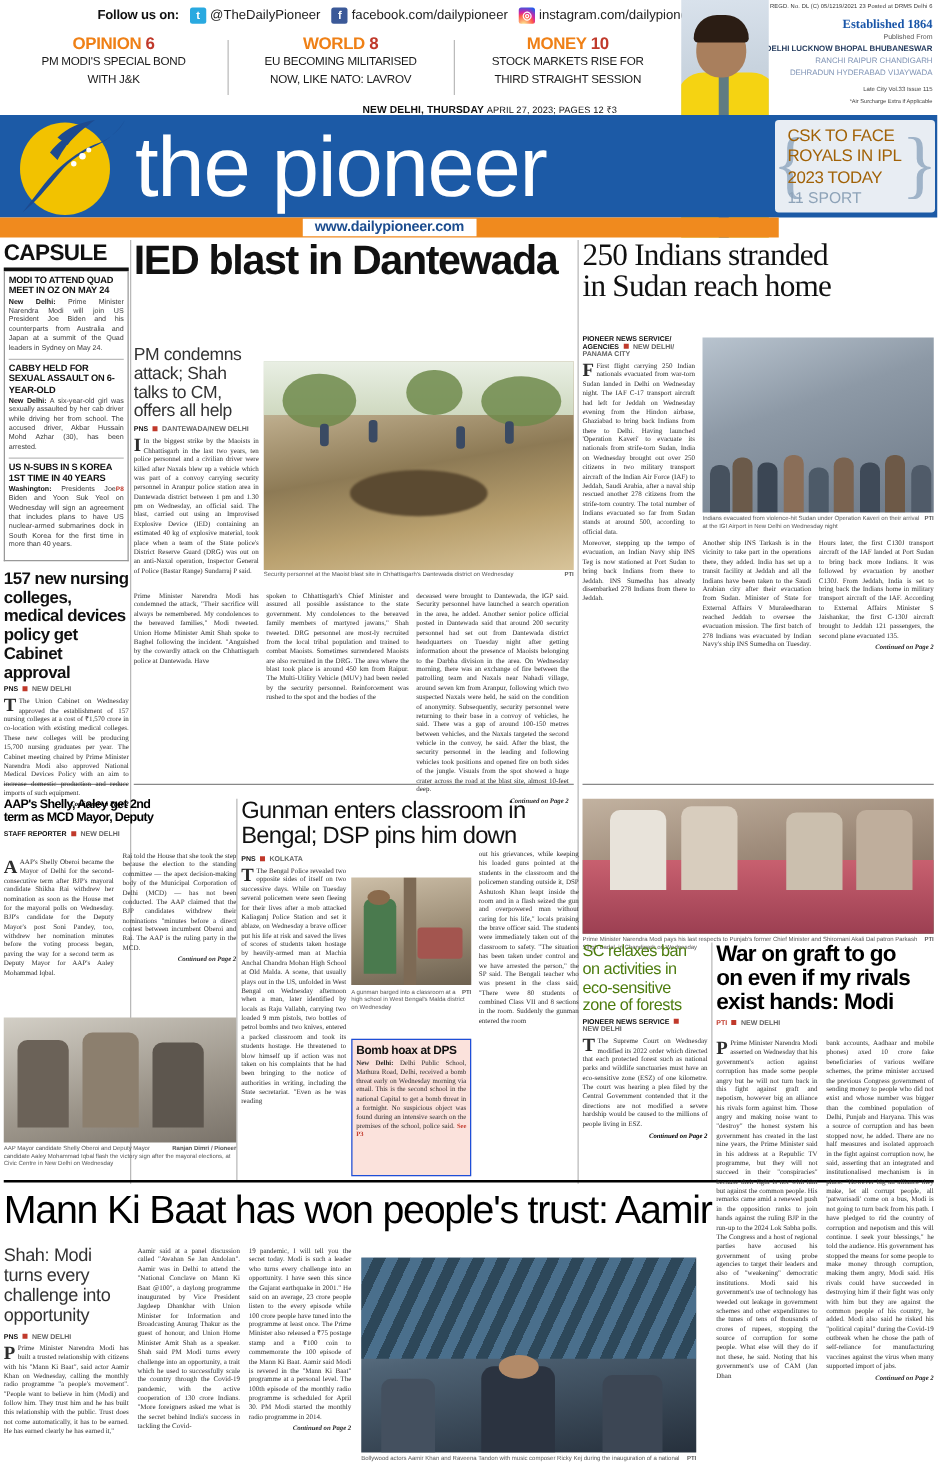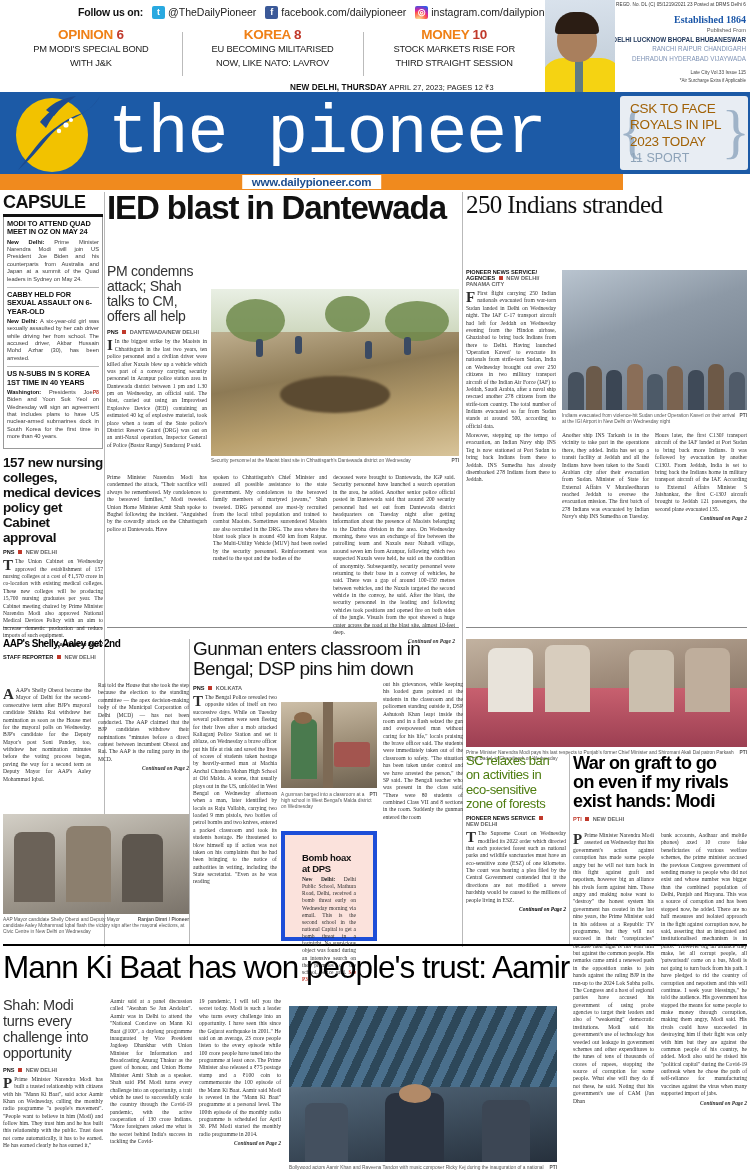--- a/index.html
+++ b/index.html
@@ -68,21 +68,21 @@
   
   .dateline { position:absolute; left:290px; top:82px; font-size:8.2px; font-weight:bold;
      color:#111; letter-spacing:0.1px; }
   .dateline .light { font-weight:normal; font-size:7.4px; }
 
   .masthead { position:absolute; left:0; top:92px; width:750px; height:82px;
      background:#1c5aa6; }
   .sun { position:absolute; left:16px; top:6px; width:72px; height:74px;
      background:#f2c200; border-radius:50%; }
   .deer { position:absolute; left:10px; top:0px; width:96px; height:86px; }
-  .logo-text { position:absolute; left:108px; top:3px; font-family:Liberation Mono, monospace;
+  .logo-text { position:absolute; left:108px; top:3px; font-family:Liberation Sans, sans-serif;
      font-size:68px; color:#fff; letter-spacing:-1px; line-height:78px; font-weight:normal; }
 
   .csk-box { position:absolute; left:620px; top:96px; width:128px; height:74px;
      background:#e8edf3; border-radius:3px; }
   .csk-box .brace { position:absolute; font-size:60px; color:#9fb3c8;
      font-family:"Liberation Serif", serif; line-height:70px; }
   .csk-box .bl { left:-2px; top:0; }
   .csk-box .br { right:-2px; top:0; }
   .csk-txt { position:absolute; left:10px; top:5px; width:110px; font-size:13.5px;
      color:#a16207; line-height:1.22; letter-spacing:-0.3px; }
@@ -159,21 +159,21 @@
   .aap { position:absolute; left:3px; top:447px; width:186px; }
   .aap-head { font-size:10px; font-weight:bold; line-height:1.08; letter-spacing:-0.5px; }
   .aap-photo { position:absolute; left:0; top:175px; width:186px; height:100px;
      background:linear-gradient(165deg,#d3cfc6,#9c958a 60%,#7a736a); overflow:hidden; }
 
   .gunman { position:absolute; left:193px; top:447px; width:270px; }
   .gunman-head { font-size:19px; line-height:1.05; letter-spacing:-0.6px; color:#111; }
   .gun-photo { position:absolute; left:88px; top:63px; width:96px; height:86px;
      background:linear-gradient(170deg,#cdbfa8,#9e8f78 50%,#6d6150); overflow:hidden; }
   .bomb-box { position:absolute; left:88px; top:192px; width:96px; height:110px;
-     background:#fbe2dc; border:4px solid #1d4ed8; padding:17px; }
+     background:#fbe2dc; border:1px solid #1d4ed8; padding:3px; }
   .bomb-head { font-size:9.5px; font-weight:bold; color:#111; letter-spacing:-0.3px; }
   .bomb-body { font-size:5.5px; line-height:1.3; text-align:justify;
      font-family:"Liberation Serif", serif; color:#2e2e2e; margin-top:2px; }
   .seered { color:#c0392b; font-weight:bold; font-size:5.2px; }
 
   .sudan-photo2 { position:absolute; left:466px; top:447px; width:281px; height:108px;
      background:linear-gradient(170deg,#c2b2a0,#a08d7c 40%,#6d5c4e); overflow:hidden; }
 
   .sc-col { position:absolute; left:466px; top:562px; width:100px; }
   .sc-head { font-size:13px; line-height:1.1; color:#4d7c0f; letter-spacing:-0.4px; }
@@ -235,21 +235,21 @@
     <div class="teaser">
       <div class="teaser-head">
         <span>OPINION</span>
         <span class="num">6</span>
       </div>
       <div class="teaser-sub">PM MODI'S SPECIAL BOND</div>
       <div class="teaser-sub">WITH J&amp;K</div>
     </div>
     <div class="teaser">
       <div class="teaser-head">
-        <span>KOREA</span>
+        <span>WORLD</span>
         <span class="num">8</span>
       </div>
       <div class="teaser-sub">EU BECOMING MILITARISED</div>
       <div class="teaser-sub">NOW, LIKE NATO: LAVROV</div>
     </div>
     <div class="teaser">
       <div class="teaser-head">
         <span>MONEY</span>
         <span class="num">10</span>
       </div>
@@ -354,21 +354,21 @@
         <div class="col-text">
           <span class="dropcap">T</span><span>The Union Cabinet on Wednesday approved the establishment of 157 nursing colleges at a cost of ₹1,570 crore in co-location with existing medical colleges. These new colleges will be producing 15,700 nursing graduates per year. The Cabinet meeting chaired by Prime Minister Narendra Modi also approved National Medical Devices Policy with an aim to increase domestic production and reduce imports of such equipment.</span>
         </div>
         <div class="cont">Continued on Page 2</div>
       </div>
     </div>
 
     <div class="lead">
       <div class="lead-head">IED blast in Dantewada</div>
 
-      <div style="position:absolute; left:0; top:72px; width:100px;">
+      <div style="position:absolute; left:0; top:84px; width:100px;">
         <div class="lead-sub">PM condemns attack; Shah talks to CM, offers all help</div>
         <div class="byline" style="margin-top:5px;">
           <span>PNS</span>
           <span class="redsq"></span>
           <span class="loc">DANTEWADA/NEW DELHI</span>
         </div>
         <div class="col-text" style="margin-top:3px;">
           <span class="dropcap">I</span><span>In the biggest strike by the Maoists in Chhattisgarh in the last two years, ten police personnel and a civilian driver were killed after Naxals blew up a vehicle which was part of a convoy carrying security personnel in Aranpur police station area in Dantewada district between 1 pm and 1.30 pm on Wednesday, an official said. The blast, carried out using an Improvised Explosive Device (IED) containing an estimated 40 kg of explosive material, took place when a team of the State police's District Reserve Guard (DRG) was out on an anti-Naxal operation, Inspector General of Police (Bastar Range) Sundarraj P said.</span>
         </div>
       </div>
@@ -396,20 +396,21 @@
         <span>spoken to Chhattisgarh's Chief Minister and assured all possible assistance to the state government. My condolences to the bereaved family members of martyred jawans," Shah tweeted. DRG personnel are most-ly recruited from the local tribal population and trained to combat Maoists. Sometimes surrendered Maoists are also recruited in the DRG. The area where the blast took place is around 450 km from Raipur. The Multi-Utility Vehicle (MUV) had been reeled by the security personnel. Reinforcement was rushed to the spot and the bodies of the</span>
       </div>
       <div style="position:absolute; left:226px; top:282px; width:122px;" class="col-text">
         <span>deceased were brought to Dantewada, the IGP said. Security personnel have launched a search operation in the area, he added. Another senior police official posted in Dantewada said that around 200 security personnel had set out from Dantewada district headquarters on Tuesday night after getting information about the presence of Maoists belonging to the Darbha division in the area. On Wednesday morning, there was an exchange of fire between the patrolling team and Naxals near Nahadi village, around seven km from Aranpur, following which two suspected Naxals were held, he said on the condition of anonymity. Subsequently, security personnel were returning to their base in a convoy of vehicles, he said. There was a gap of around 100-150 metres between vehicles, and the Naxals targeted the second vehicle in the convoy, he said. After the blast, the security personnel in the leading and following vehicles took positions and opened fire on both sides of the jungle. Visuals from the spot showed a huge crater across the road at the blast site, almost 10-feet deep.</span>
         <div class="cont">Continued on Page 2</div>
       </div>
     </div>
 
     <div class="sudan">
       <div class="sudan-head">250 Indians stranded</div>
+      <div class="sudan-head">in Sudan reach home</div>
 
       <div style="position:absolute; left:0; top:73px; width:90px;">
         <div class="byline">
           <span>PIONEER NEWS SERVICE/ AGENCIES</span>
           <span class="redsq"></span>
           <span class="loc">NEW DELHI/ PANAMA CITY</span>
         </div>
         <div class="col-text">
           <span class="dropcap">F</span><span>First flight carrying 250 Indian nationals evacuated from war-torn Sudan landed in Delhi on Wednesday night. The IAF C-17 transport aircraft had left for Jeddah on Wednesday evening from the Hindon airbase, Ghaziabad to bring back Indians from there to Delhi. Having launched 'Operation Kaveri' to evacuate its nationals from strife-torn Sudan, India on Wednesday brought out over 250 citizens in two military transport aircraft of the Indian Air Force (IAF) to Jeddah, Saudi Arabia, after a naval ship rescued another 278 citizens from the strife-torn country. The total number of Indians evacuated so far from Sudan stands at around 500, according to official data.</span>
         </div>
@@ -440,20 +441,21 @@
         <span>Another ship INS Tarkash is in the vicinity to take part in the operations there, they added. India has set up a transit facility at Jeddah and all the Indians have been taken to the Saudi Arabian city after their evacuation from Sudan. Minister of State for External Affairs V Muraleedharan reached Jeddah to oversee the evacuation mission. The first batch of 278 Indians was evacuated by Indian Navy's ship INS Sumedha on Tuesday.</span>
       </div>
       <div style="position:absolute; left:189px; top:240px; width:92px;" class="col-text">
         <span>Hours later, the first C130J transport aircraft of the IAF landed at Port Sudan to bring back more Indians. It was followed by evacuation by another C130J. From Jeddah, India is set to bring back the Indians home in military transport aircraft of the IAF. According to External Affairs Minister S Jaishankar, the first C-130J aircraft brought to Jeddah 121 passengers, the second plane evacuated 135.</span>
         <div class="cont">Continued on Page 2</div>
       </div>
     </div>
 
     <div class="aap">
       <div class="aap-head">AAP's Shelly, Aaley get 2nd</div>
+      <div class="aap-head">term as MCD Mayor, Deputy</div>
       <div class="byline" style="margin-top:4px;">
         <span>STAFF REPORTER</span>
         <span class="redsq"></span>
         <span class="loc">NEW DELHI</span>
       </div>
       <div style="position:absolute; left:0; top:48px; width:88px;" class="col-text">
         <span class="dropcap">A</span><span>AAP's Shelly Oberoi became the Mayor of Delhi for the second-consecutive term after BJP's mayoral candidate Shikha Rai withdrew her nomination as soon as the House met for the mayoral polls on Wednesday. BJP's candidate for the Deputy Mayor's post Soni Pandey, too, withdrew her nomination minutes before the voting process began, paving the way for a second term as Deputy Mayor for AAP's Aaley Mohammad Iqbal.</span>
       </div>
       <div style="position:absolute; left:95px; top:43px; width:91px;" class="col-text">
         <span>Rai told the House that she took the step because the election to the standing committee — the apex decision-making body of the Municipal Corporation of Delhi (MCD) — has not been conducted. The AAP claimed that the BJP candidates withdrew their nominations "minutes before a direct contest between incumbent Oberoi and Rai. The AAP is the ruling party in the MCD.</span>

